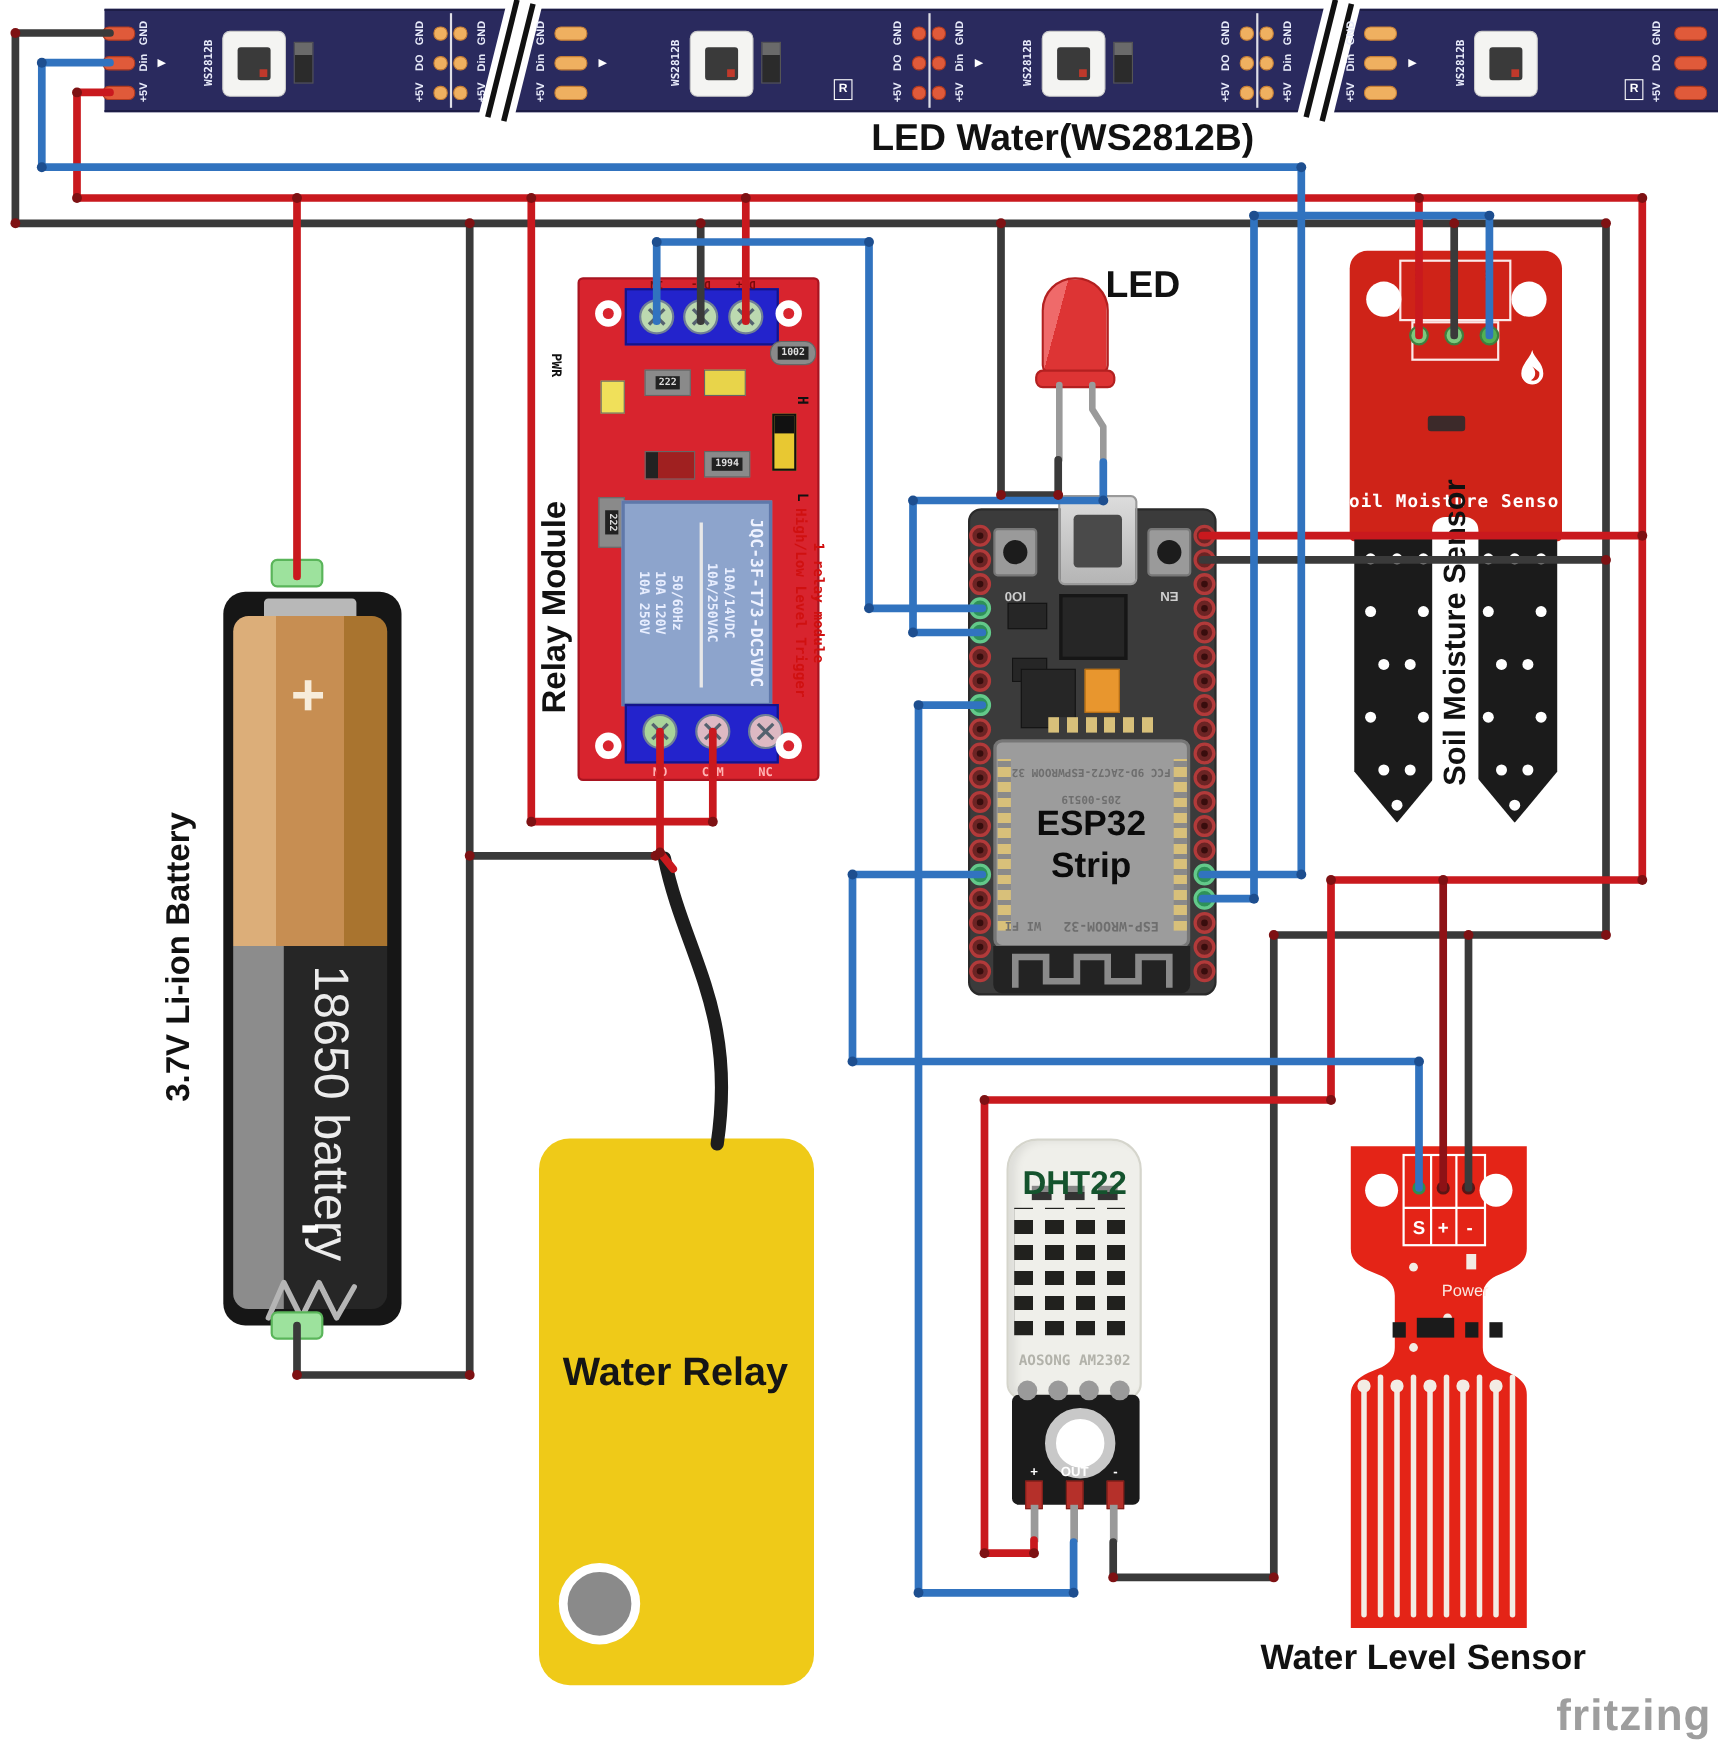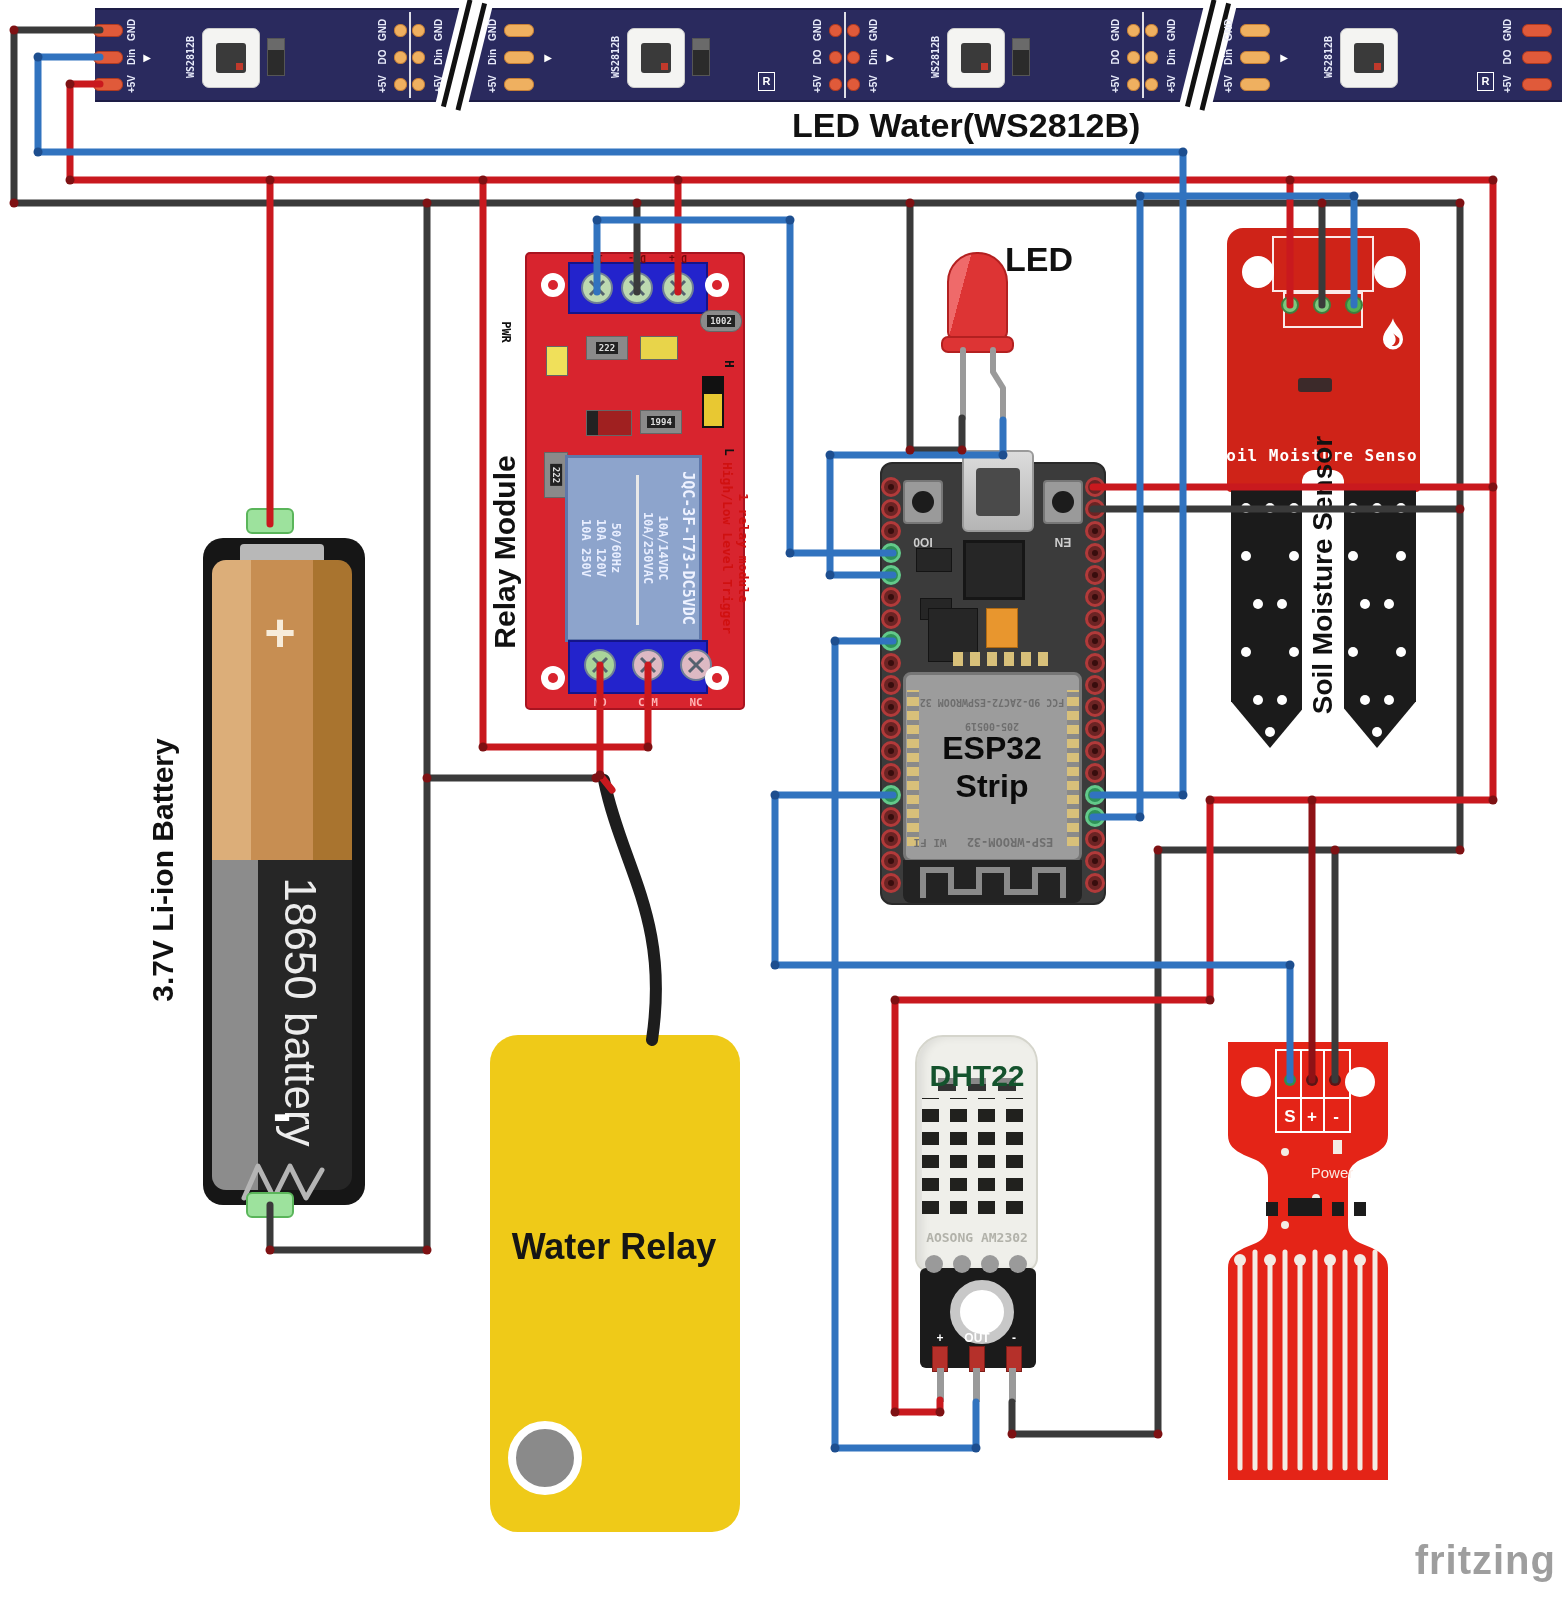--- a/index.html
+++ b/index.html
@@ -355,20 +355,21 @@
     <rect x="1333" y="1140" width="9" height="14" fill="#f3ece4"></rect>
     <text x="1332" y="1178" fill="#fbe9e2" font-size="15" font-family="Liberation Sans,sans-serif" text-anchor="middle">Power</text>
     <circle cx="1285" cy="1152" r="4" fill="#f3ece4"></circle>
     <circle cx="1316" cy="1198" r="4" fill="#f3ece4"></circle>
     <circle cx="1285" cy="1225" r="4" fill="#f3ece4"></circle>
     <rect x="1266" y="1202" width="12" height="14" fill="#1b1b1b"></rect>
     <rect x="1288" y="1198" width="34" height="18" fill="#1b1b1b"></rect>
     <rect x="1332" y="1202" width="12" height="14" fill="#1b1b1b"></rect>
     <rect x="1354" y="1202" width="12" height="14" fill="#1b1b1b"></rect>
   </svg>
+  <div class="biglabel" style="left:1146px;top:1488px;font-size:32px;">Water Level Sensor</div>
 
   <div class="fritz">fritzing</div>
 
   <svg id="deco" width="1562" height="1600">
       <circle cx="891" cy="487" r="8.5" fill="#6b2424" stroke="#b23a3a" stroke-width="3"></circle>
       <circle cx="891" cy="487" r="3" fill="#380d0d"></circle>
       <circle cx="1095" cy="487" r="8.5" fill="#6b2424" stroke="#b23a3a" stroke-width="3"></circle>
       <circle cx="1095" cy="487" r="3" fill="#380d0d"></circle>
       <circle cx="891" cy="509" r="8.5" fill="#6b2424" stroke="#b23a3a" stroke-width="3"></circle>
       <circle cx="891" cy="509" r="3" fill="#380d0d"></circle>

